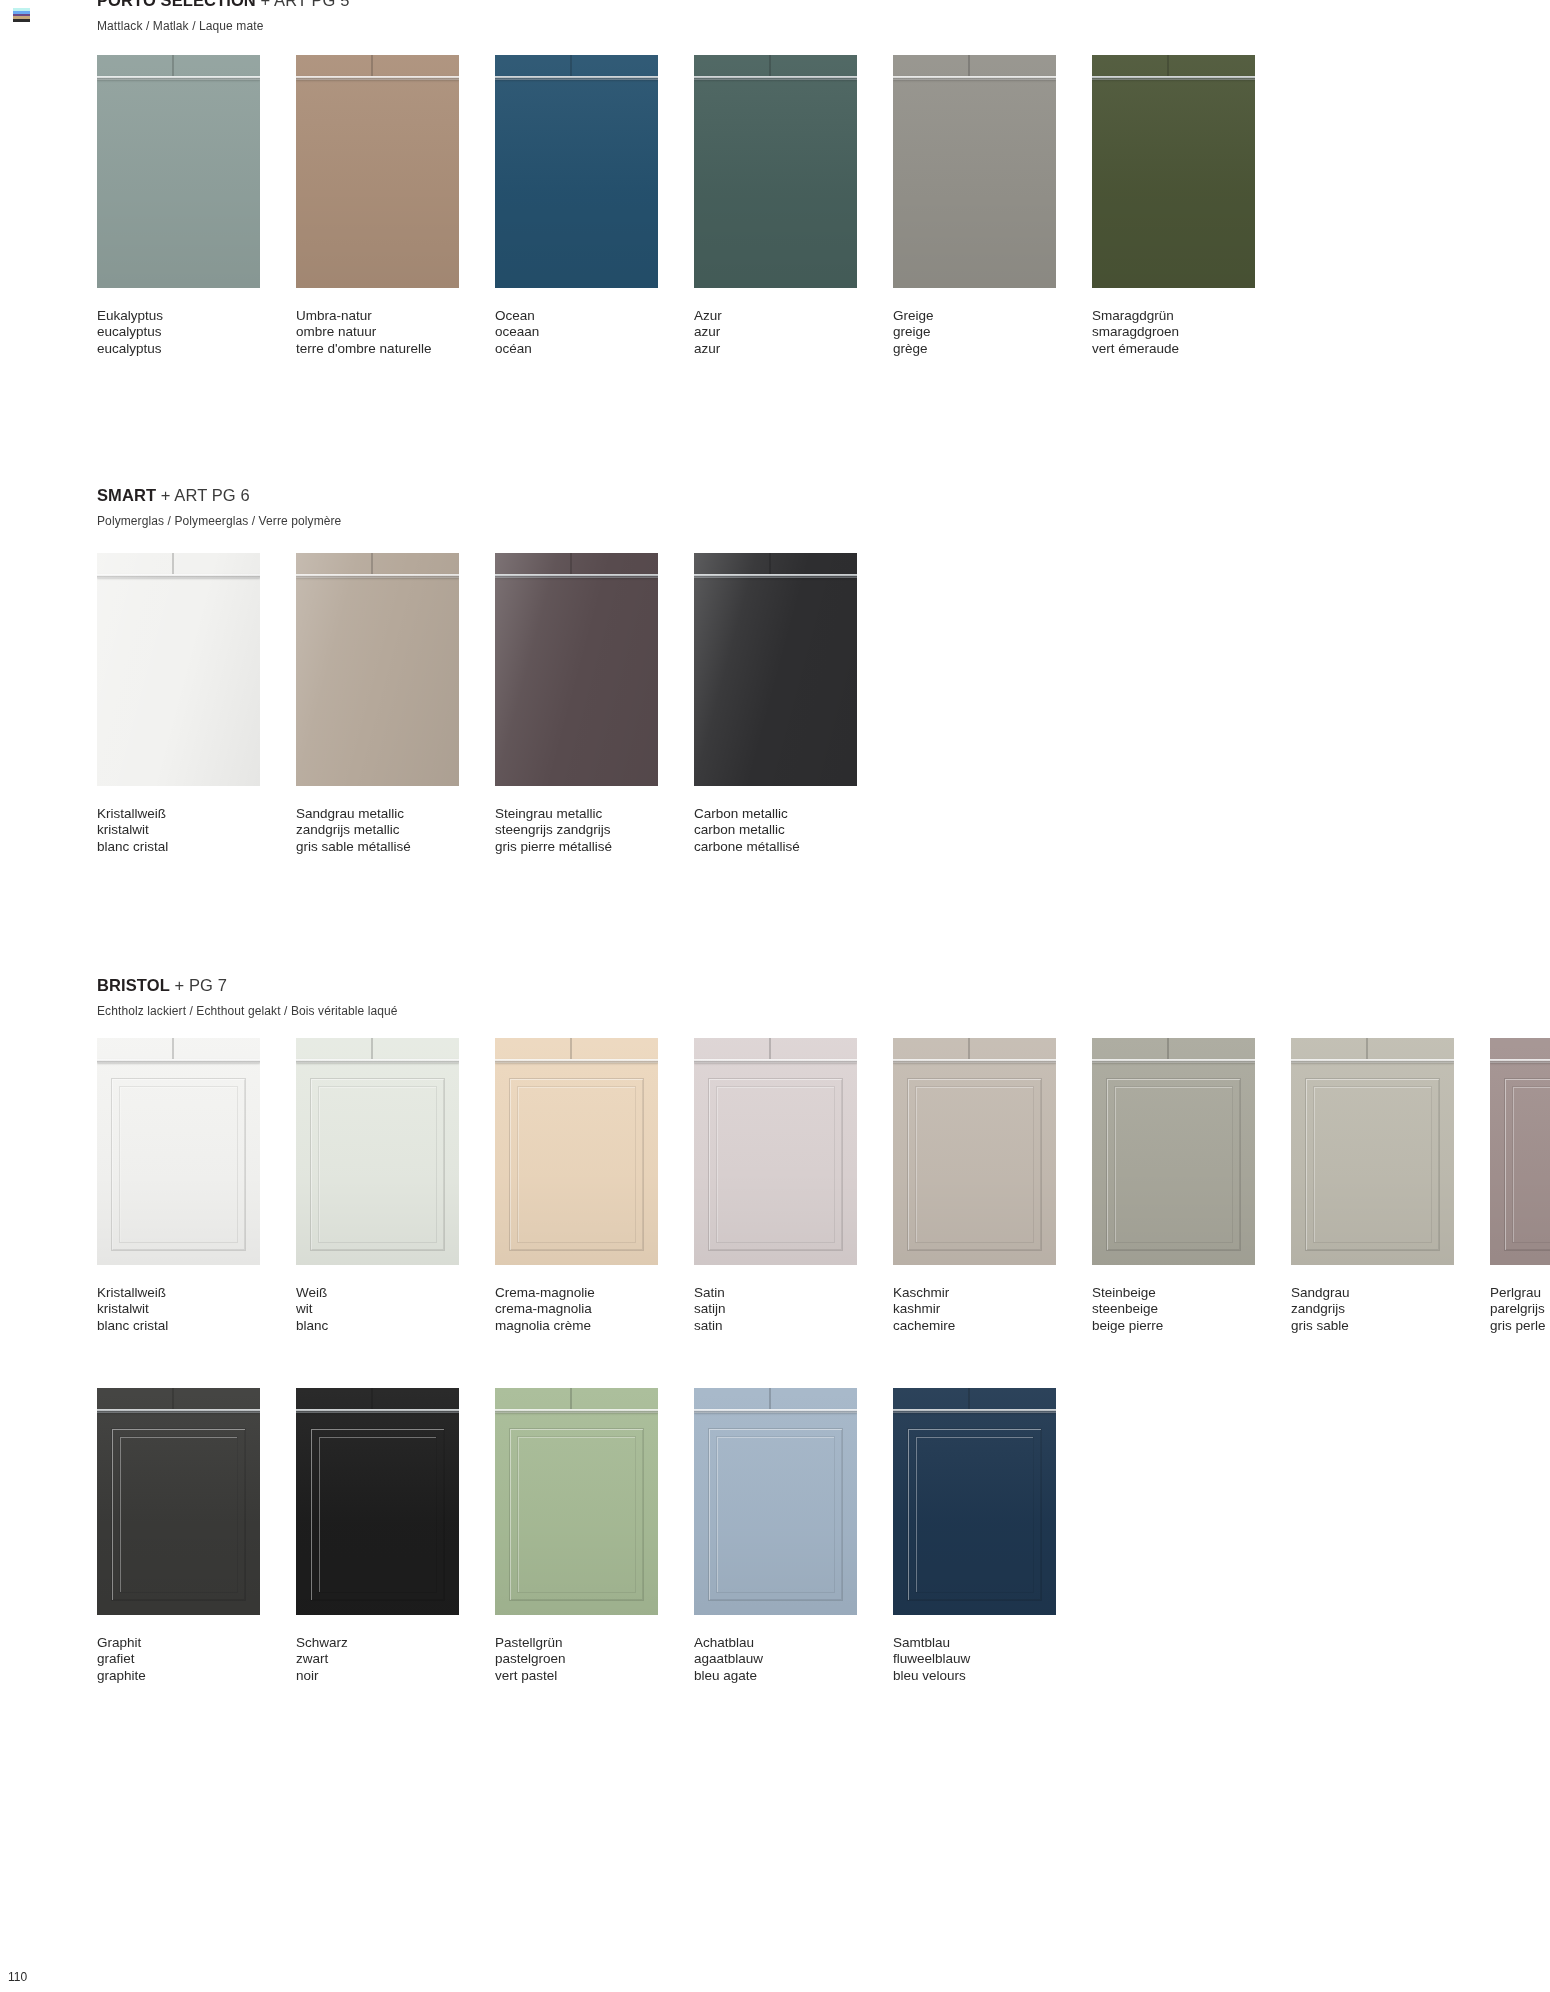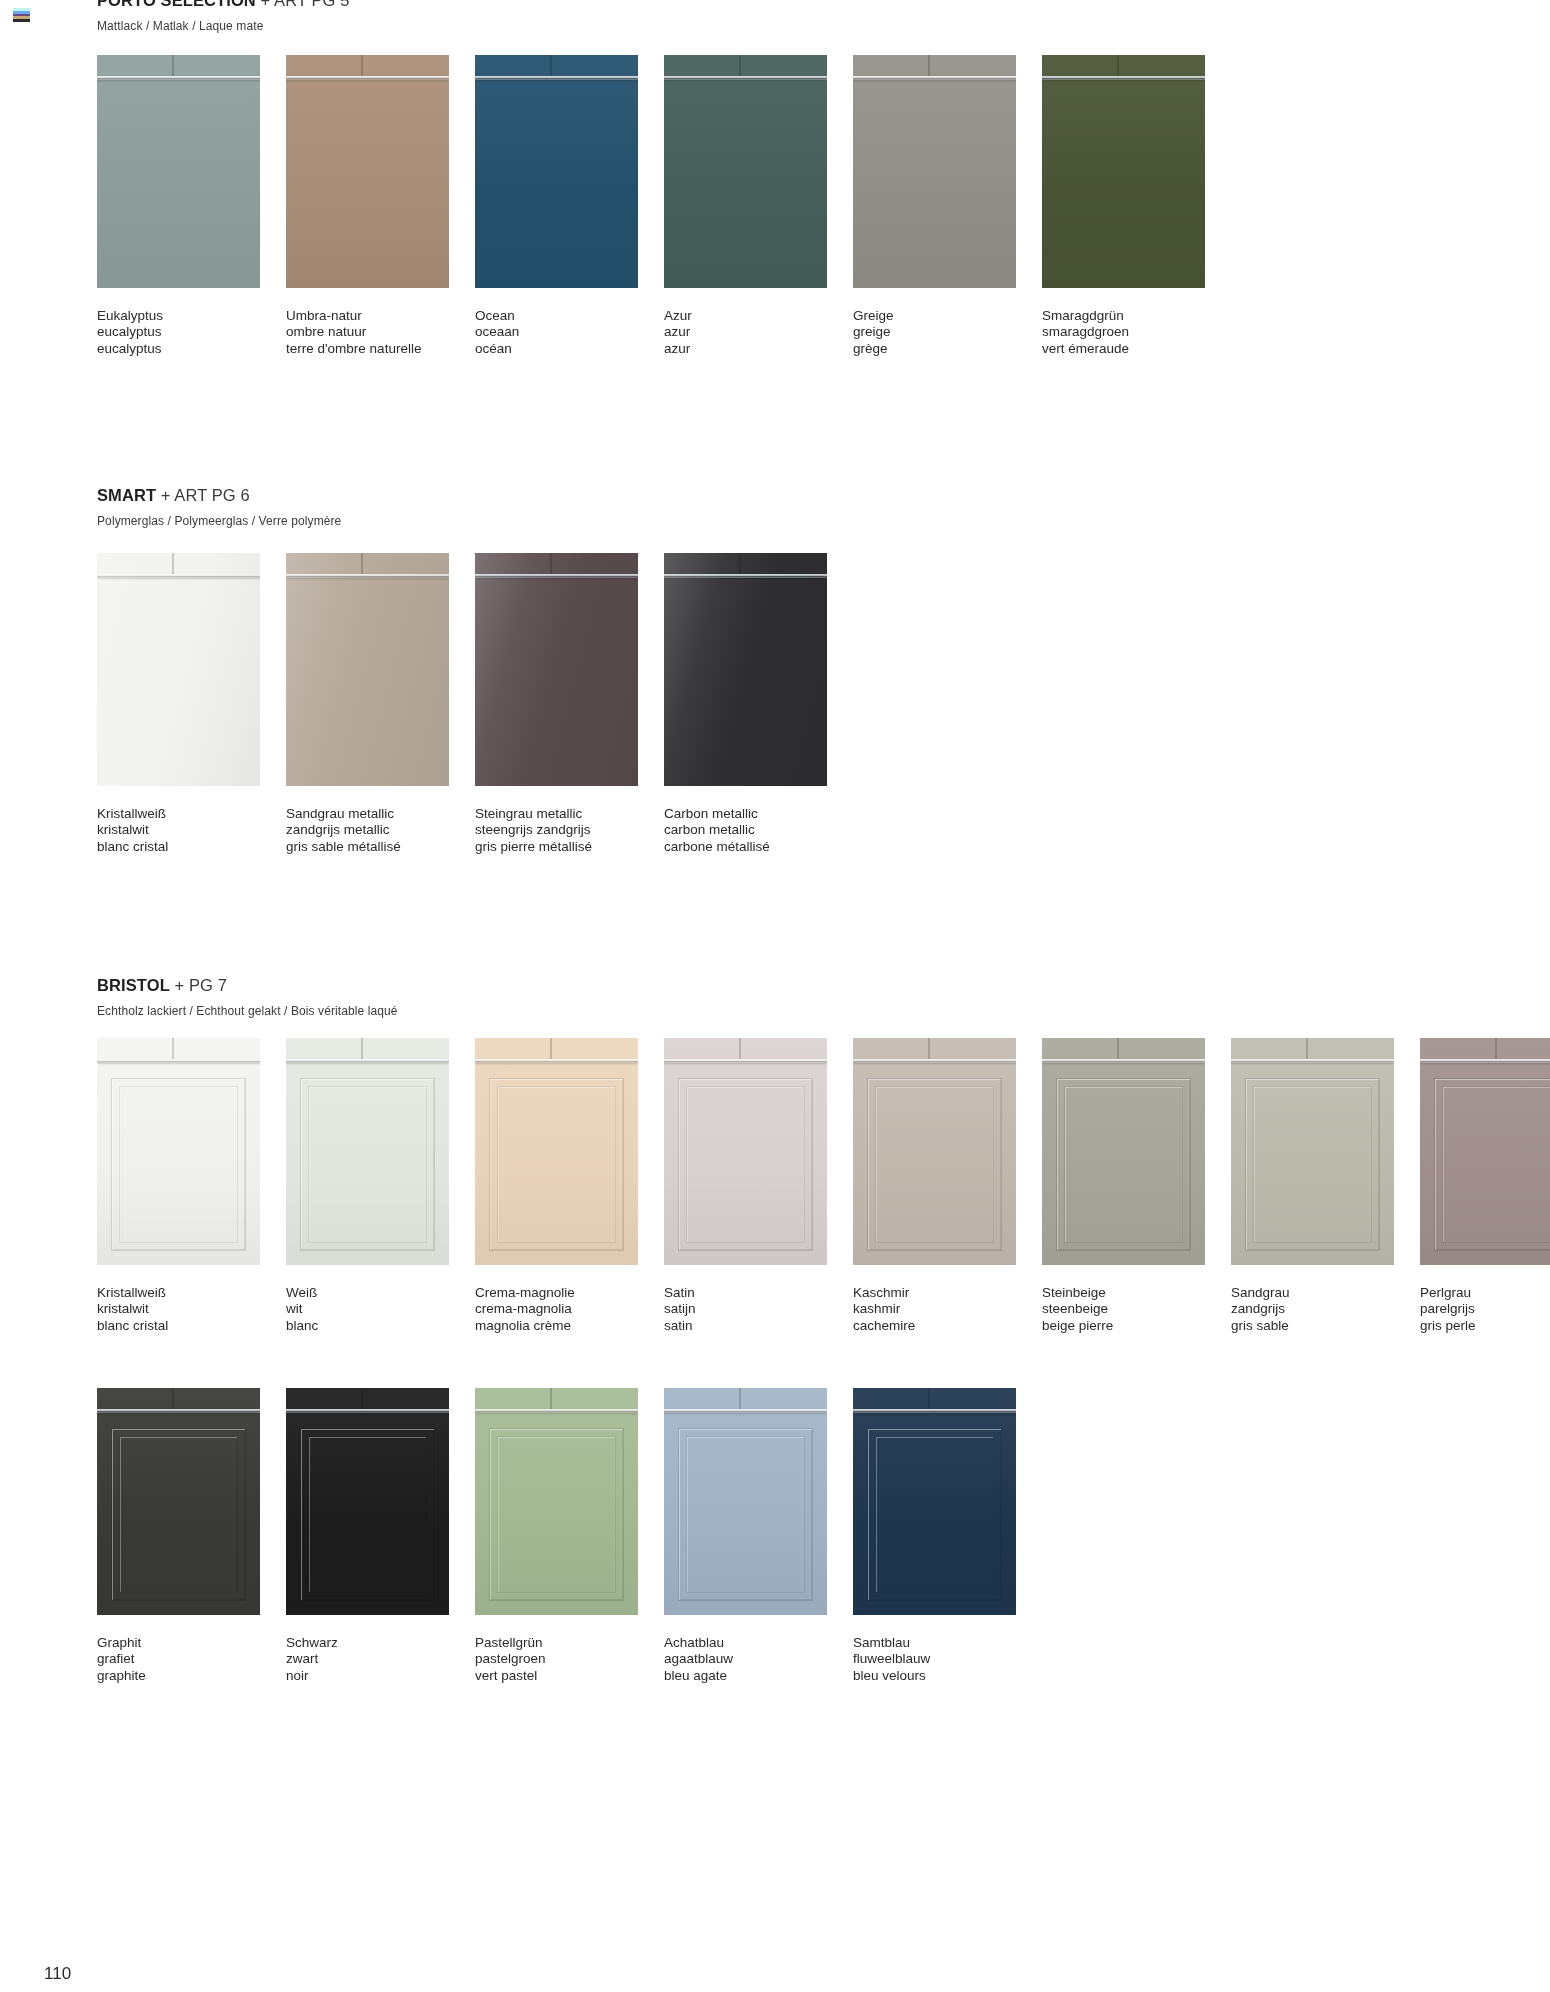--- a/index.html
+++ b/index.html
@@ -61,21 +61,21 @@
     margin-top: 11px;
     white-space: nowrap;
     letter-spacing: 0.1px;
   }
 
   
   .row {
     position: absolute;
     left: 97px;
     display: flex;
-    gap: 0px;
+    gap: 10px;
   }
   .cell {
     width: 163px;
     margin-right: 26px;
     position: relative;
   }
 
   
   .door {
     width: 163px;
@@ -163,24 +163,23 @@
   }
   .caption .l1 { }
   .caption .l2 { }
   .caption .l3 { }
 
   
   .pageno {
     position: absolute;
     left: 8px;
     bottom: 8px;
-    font-size: 17px;
+    font-size: 12px;
     font-weight: 400;
     color: #2a2a2a;
-    margin-left: 36px;
   }
 </style>
 </head>
 <body>
 
 <div class="page">
 
   <div class="flag-icon">
       <i style="background: rgb(191, 243, 239);"></i>
       <i style="background: rgb(106, 168, 240);"></i>

